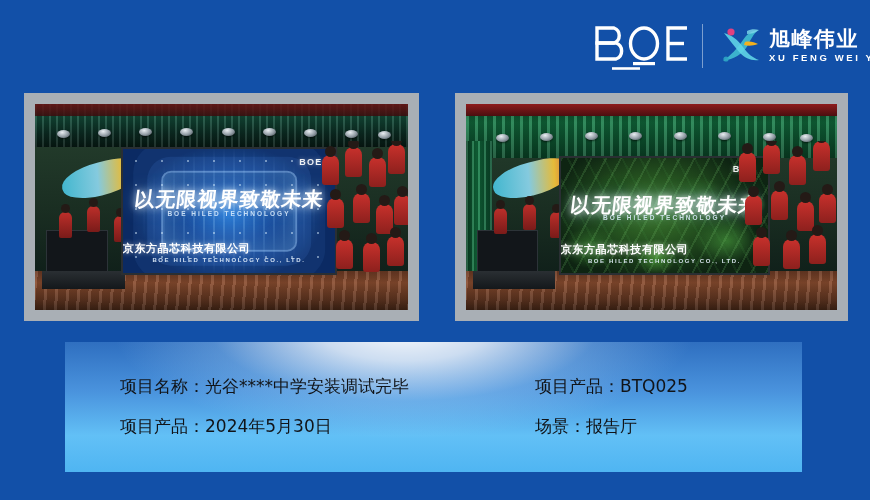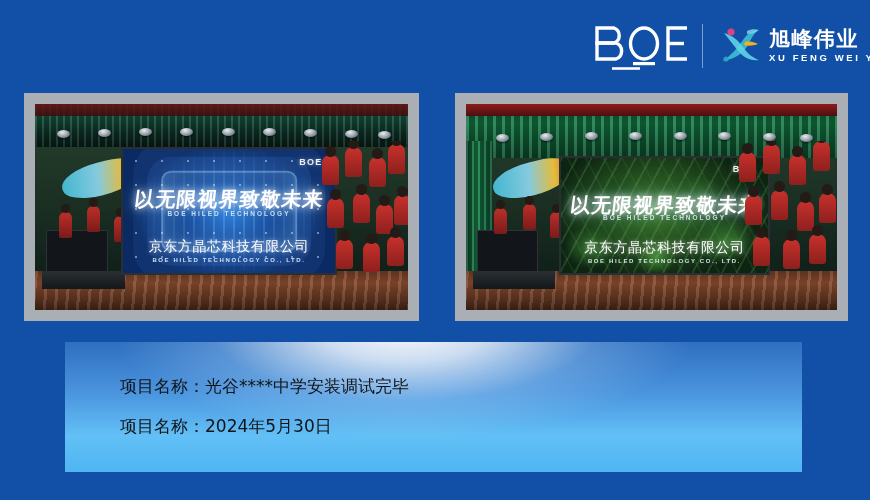--- a/index.html
+++ b/index.html
@@ -99,22 +99,22 @@
 
   .led-boe{position:absolute;right:6%;top:6%;color:#fff;font-size:9px;font-weight:700;
       letter-spacing:1.2px;opacity:.92;text-shadow:0 0 4px rgba(255,255,255,.5);}
   .led-slogan{position:absolute;left:0;right:0;top:30%;text-align:center;color:#fff;
       font-size:20px;font-weight:700;letter-spacing:1px;
       font-family:"DejaVu Sans","Liberation Sans",sans-serif;
       text-shadow:0 0 7px rgba(255,255,255,.85),0 0 16px rgba(150,210,255,.7);
       transform:skewX(-7deg);}
   .led-subslogan{position:absolute;left:0;right:0;top:49%;text-align:center;color:#dff0ff;
       font-size:6.5px;letter-spacing:2px;font-weight:700;opacity:.85;}
-  .led-company{position:absolute;left:0;right:0;bottom:14%;text-align:center;color:#fff;
-      font-size:14px;font-weight:400;letter-spacing:.6px;
+  .led-company{position:absolute;left:0;right:0;bottom:14%;color:#fff;
+      font-size:11px;font-weight:700;letter-spacing:.6px;
       font-family:"DejaVu Sans","Liberation Sans",sans-serif;
       text-shadow:0 0 5px rgba(255,255,255,.6);}
   .led-company-en{position:absolute;left:0;right:0;bottom:8%;text-align:center;color:#e7f3ff;
       font-size:6px;font-weight:700;letter-spacing:1.6px;opacity:.9;}
 
   
   .crowd{position:absolute;right:0;top:18%;width:24%;height:66%;overflow:hidden;}
   .crowd.wide{width:27%;}
   .crowd b{position:absolute;width:17px;height:30px;border-radius:8px 8px 3px 3px;
       background:linear-gradient(180deg,#c8312c,#8d201d);}
@@ -292,18 +292,22 @@
         <b style="left:46%;top:72%"></b>
           <b style="left:72%;top:68%"></b>
       </div>
     </div>
   </div>
 
   <div class="info-panel">
     <div class="info-grid">
       <div class="info-col c1">
         <div class="info-row">项目名称：光谷****中学安装调试完毕</div>
-        <div class="info-row">项目名称：2024年5月30日</div>
+        <div class="info-row">项目产品：2024年5月30日</div>
+      </div>
+      <div class="info-col c2">
+        <div class="info-row">项目产品：BTQ025</div>
+        <div class="info-row">场景：报告厅</div>
       </div>
     </div>
   </div>
 
 </div>
 
 </body></html>

